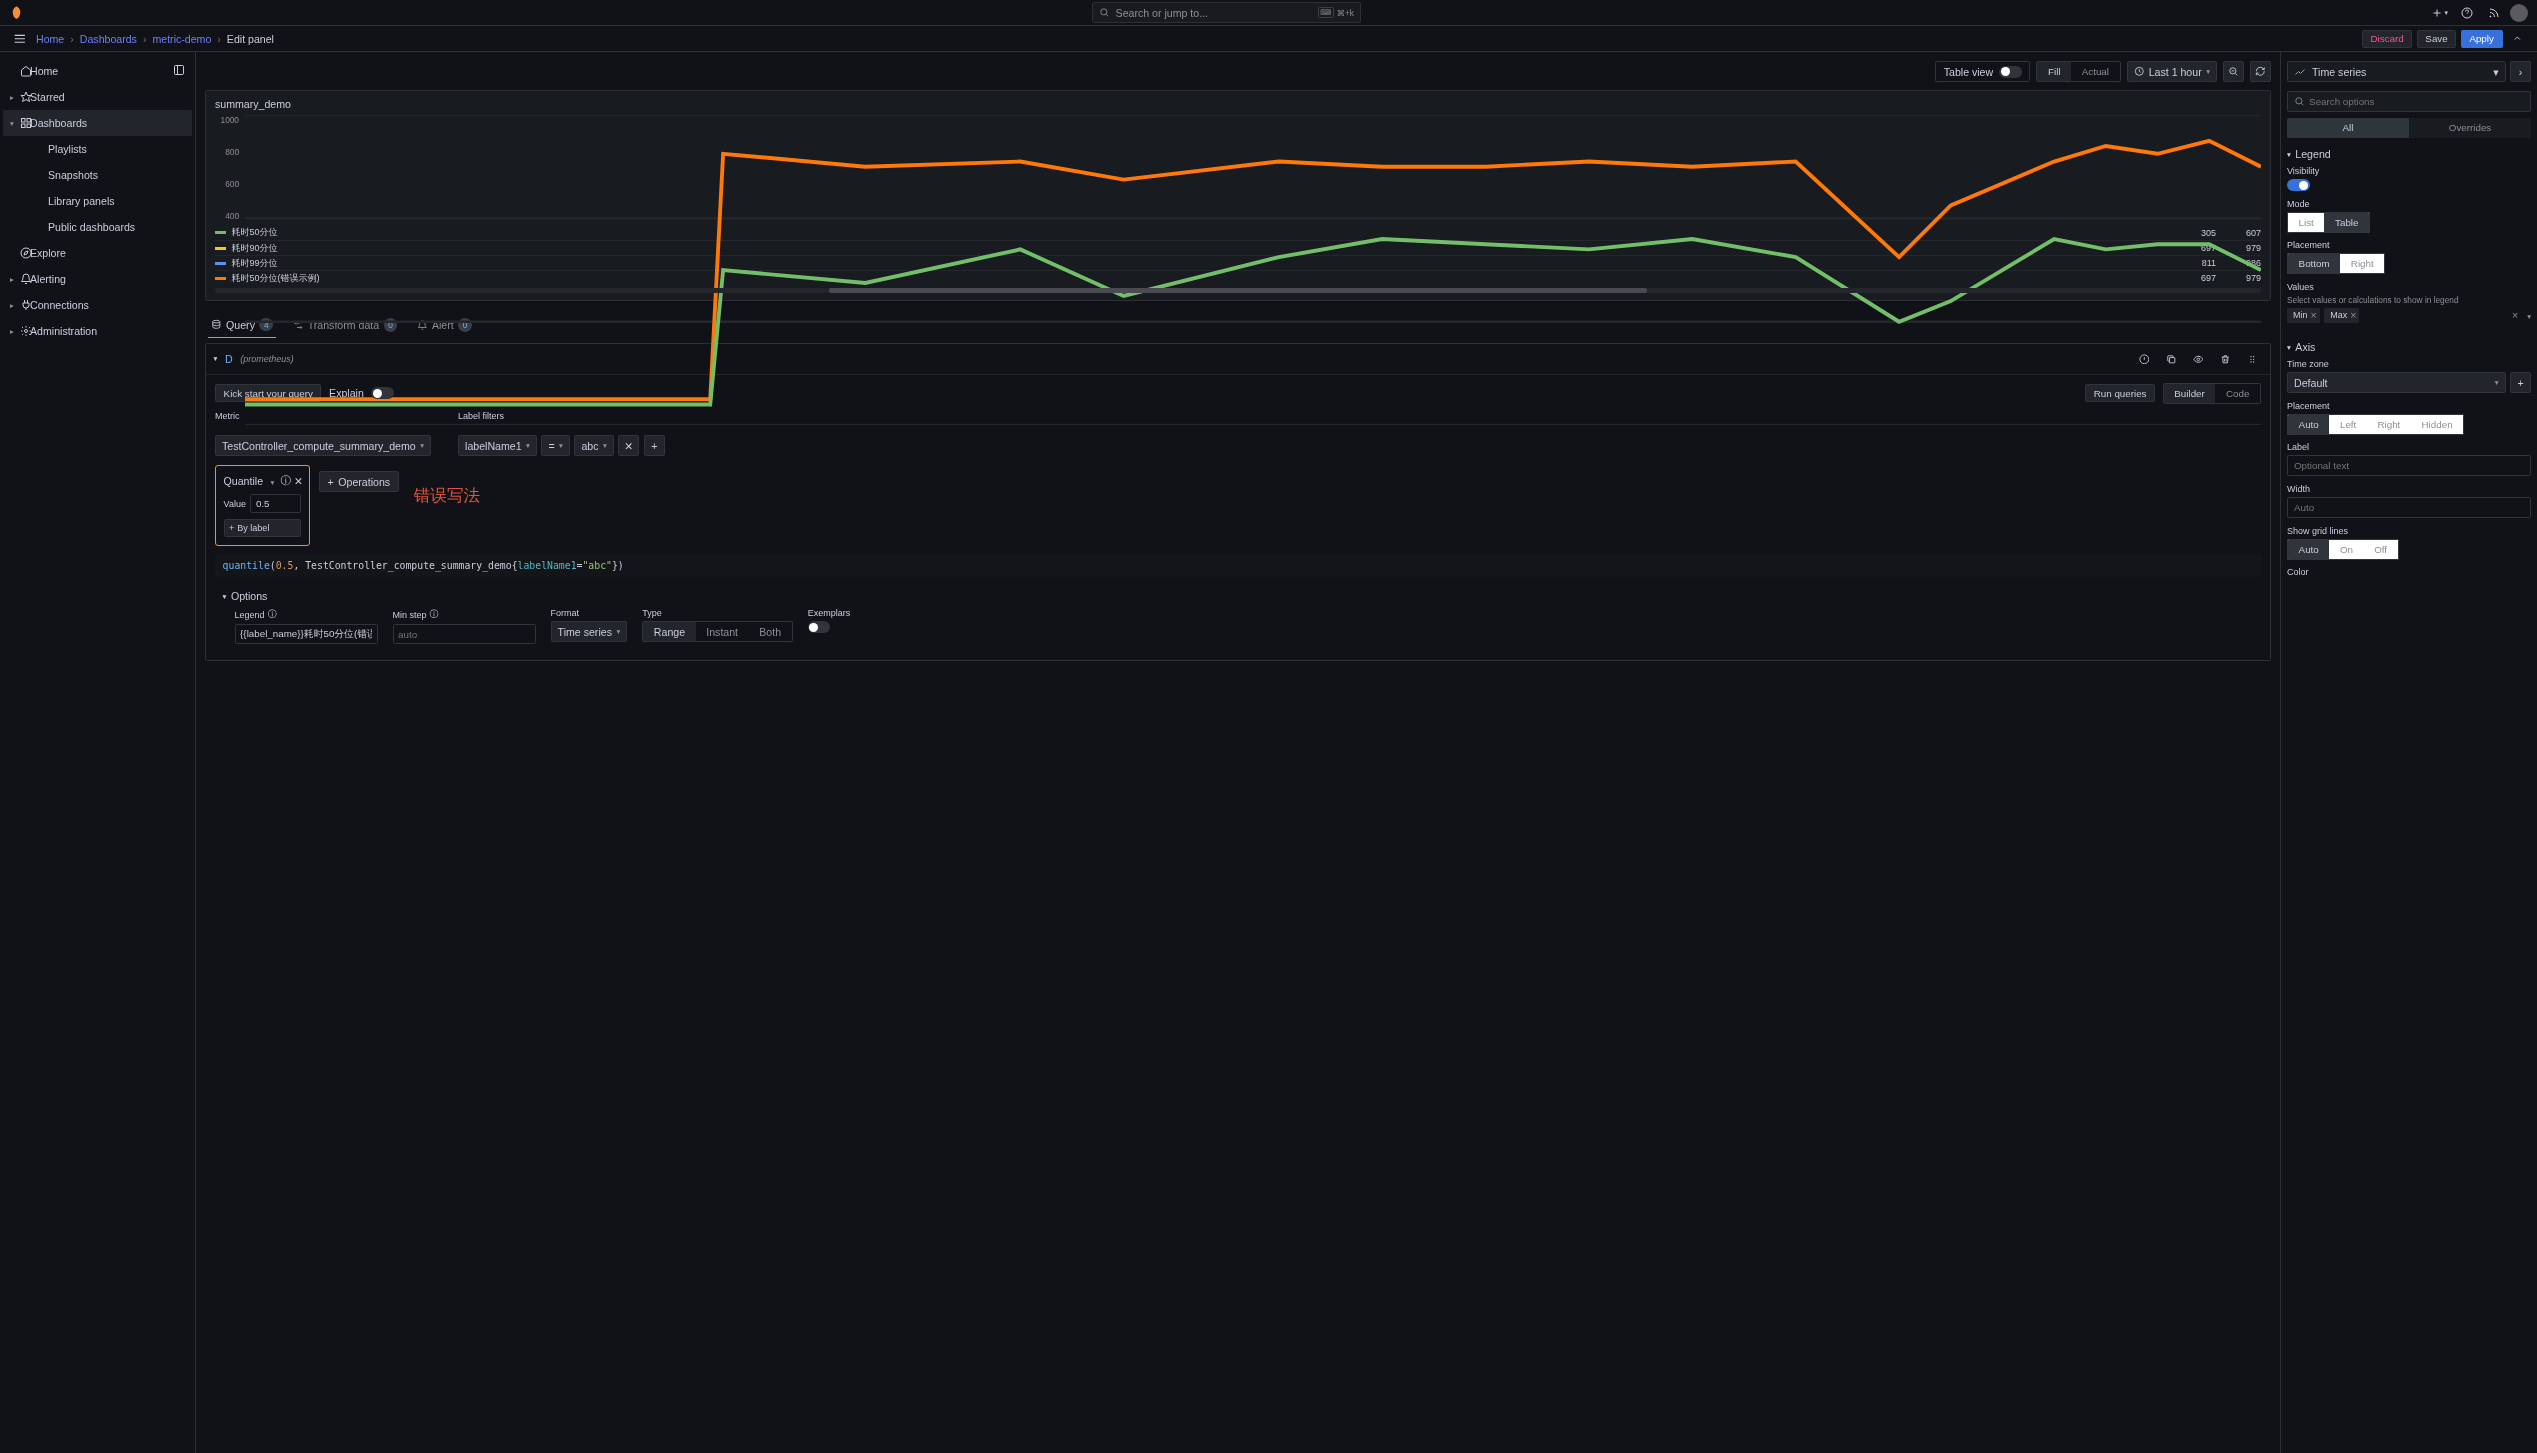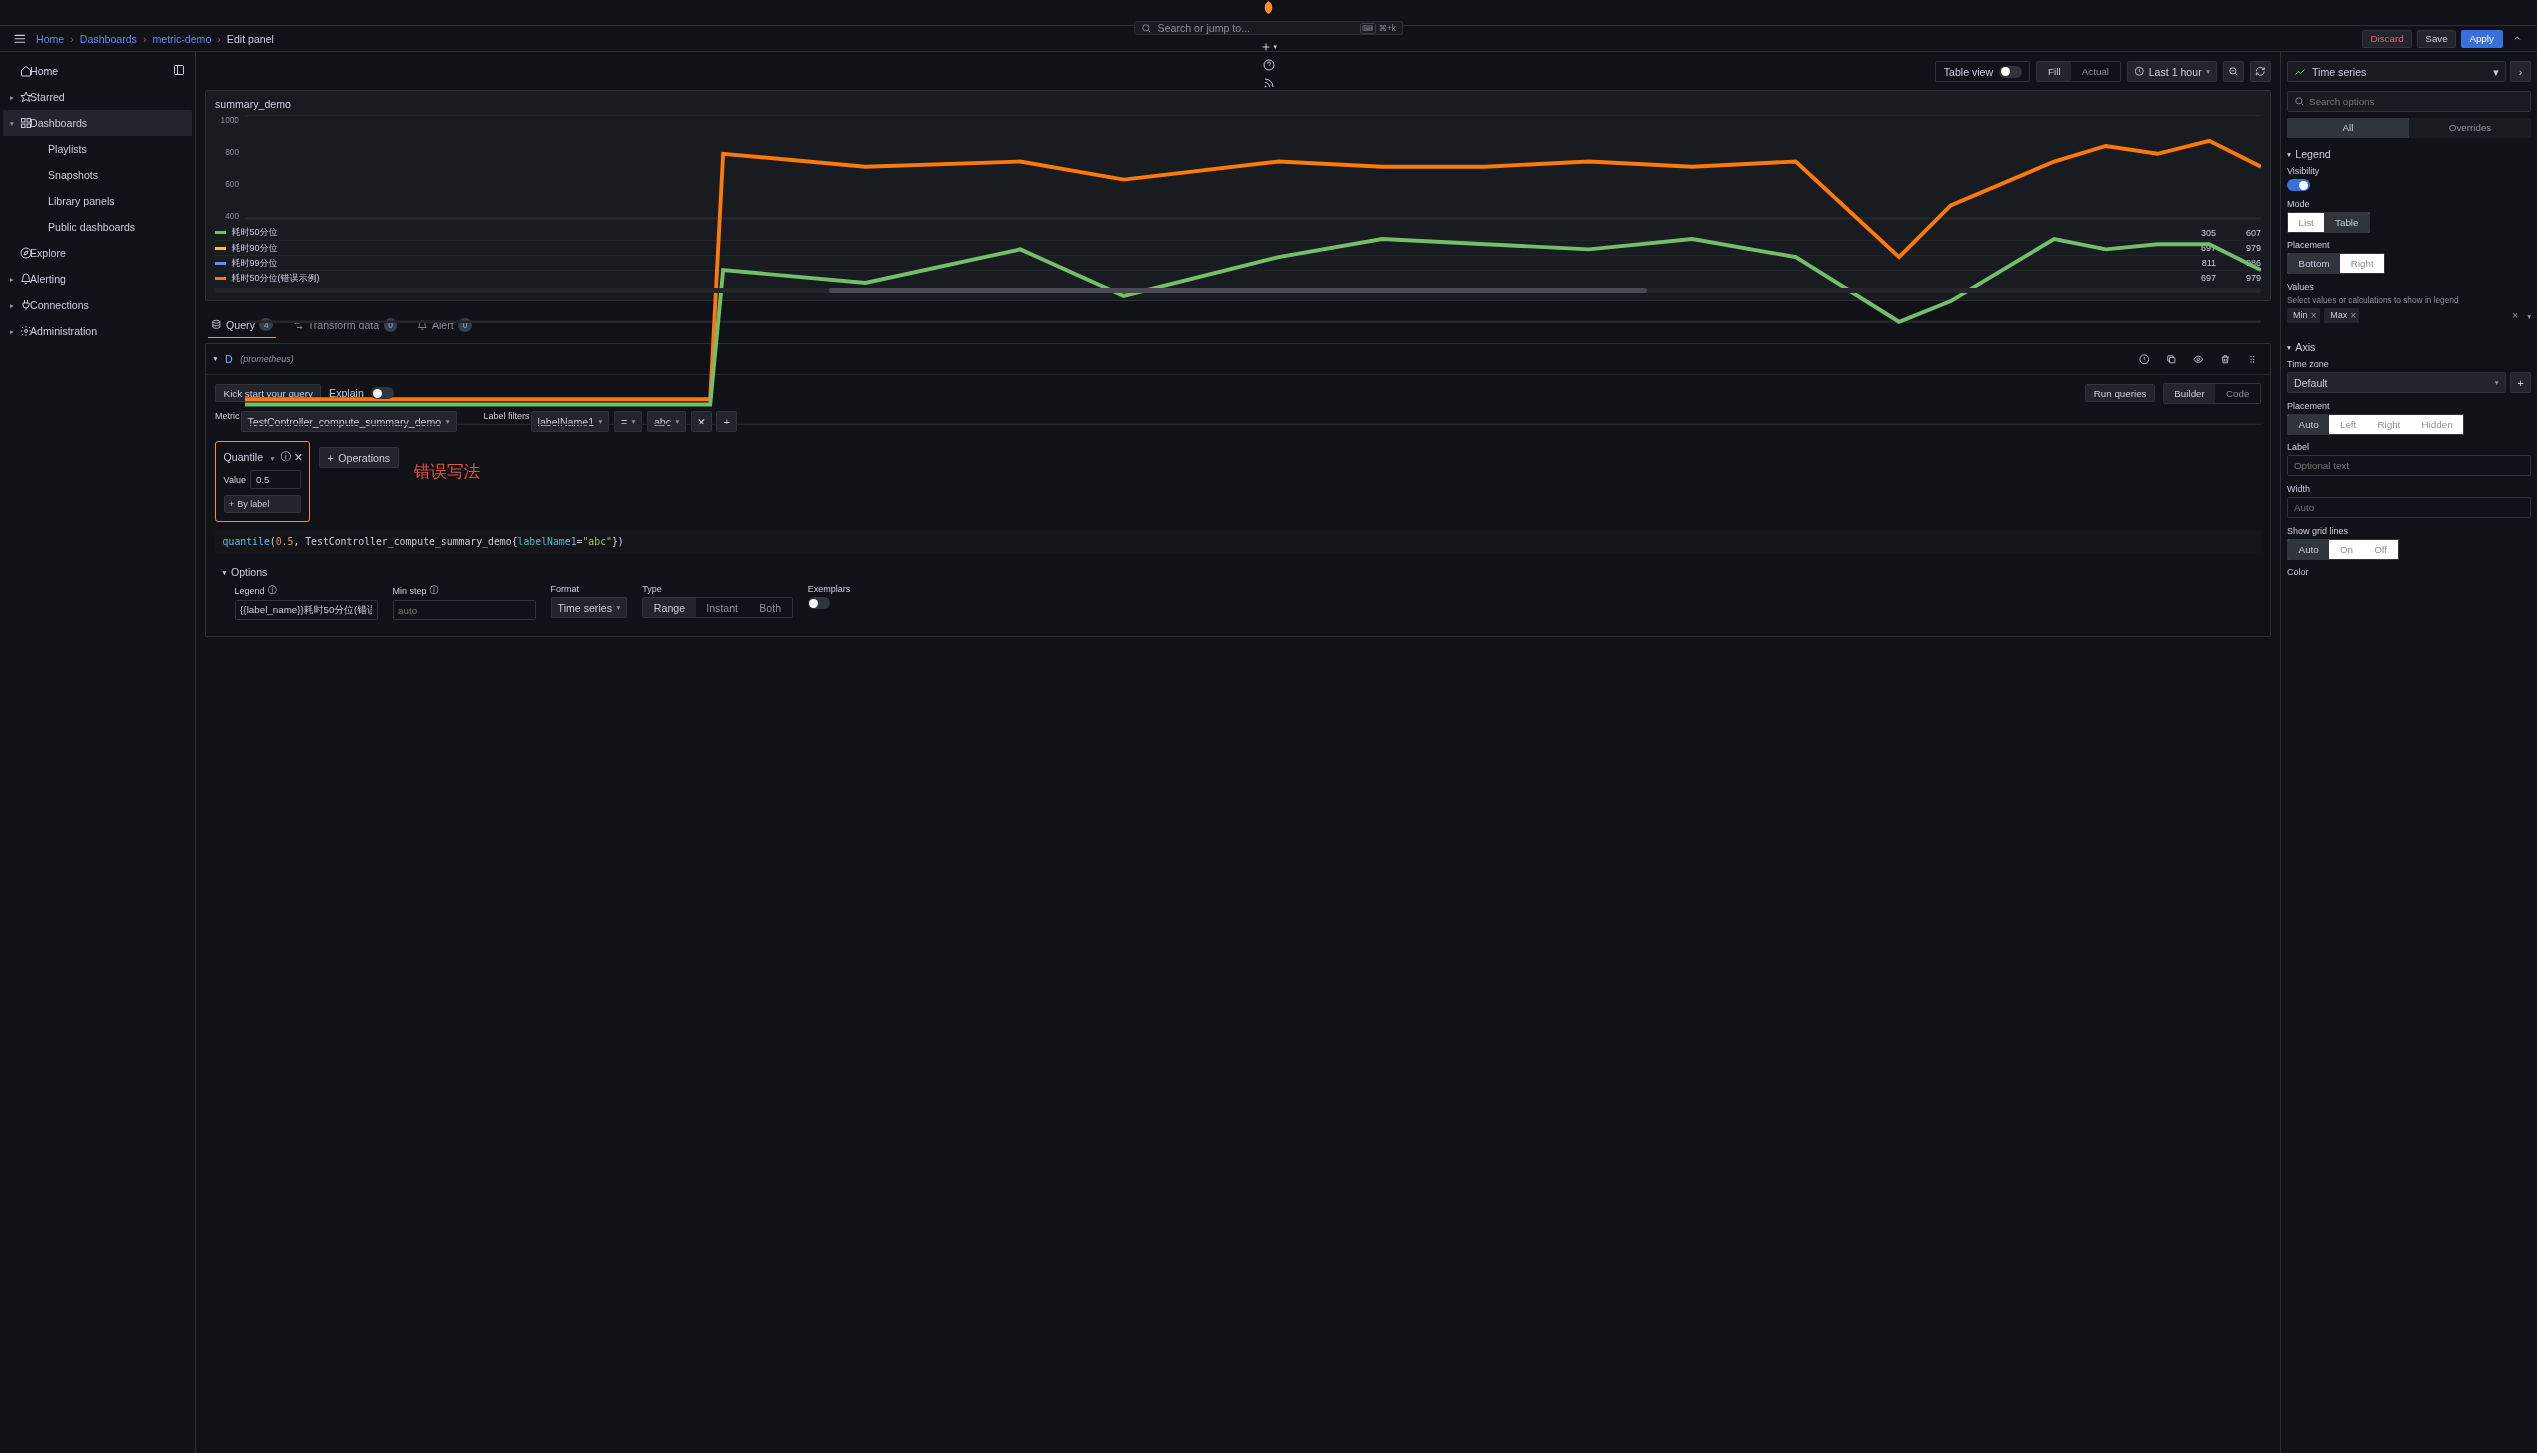--- a/index.html
+++ b/index.html
@@ -1,20 +1,20 @@
 <!DOCTYPE html>
 <html style="font-size:12px"><head>
 <meta charset="utf-8">
 <style>
 * { box-sizing: border-box; margin: 0; padding: 0; }
 body { font-family: -apple-system, BlinkMacSystemFont, "Segoe UI", sans-serif; background: #111217; color: #ccccdc; font-size: 10.6px; overflow: hidden; }
 svg { display: block; }
 
 
-.topbar { height: 26px; background: #111217; display: flex; align-items: center; padding: 0 9px; border-bottom: 0.8px solid #2e2e34; gap: 6px; flex-direction: column; }
+.topbar { height: 26px; background: #111217; display: flex; align-items: center; padding: 0 9px; border-bottom: 0.8px solid #2e2e34; gap: 6px; }
 .logo { width: 15px; height: 15px; }
 .search-wrap { margin: 0 auto; width: 269px; height: 21px; background: #181b1f; border: 0.8px solid #2e2e34; border-radius: 1.5px; display: flex; align-items: center; padding: 0 6px; gap: 6px; color: #8e8e97; cursor: pointer; }
 .search-wrap .kbd { margin-left: auto; font-size: 8.3px; display: flex; align-items: center; gap: 3px; }
 .kbd-icon { border: 0.8px solid #3d3d44; padding: 0 1.5px; border-radius: 1.5px; font-size: 7.6px; }
 .icon-btn { width: 21px; height: 21px; display: flex; align-items: center; justify-content: center; cursor: pointer; color: #ccccdc; }
 .avatar { width: 18px; height: 18px; border-radius: 50%; background: #5a5a5f; }
 
 
 .crumbbar { height: 26px; display: flex; align-items: center; padding: 0 9px; gap: 6px; border-bottom: 0.8px solid #2e2e34; }
 .crumbbar .sep { color: #6e6e76; }
@@ -72,21 +72,21 @@
 .qtab .badge { background: #3a3f47; color: #6bb3ff; border-radius: 7.6px; min-width: 13.6px; height: 13.6px; font-size: 8.3px; display: inline-flex; align-items: center; justify-content: center; padding: 0 3.8px; }
 
 
 .qpanel { background: #111217; border: 0.8px solid #2e2e34; border-radius: 1.5px; margin-top: 4.5px; }
 .qhead { display: flex; align-items: center; padding: 4.5px 7.6px; gap: 7.6px; border-bottom: 0.8px solid #24262b; }
 .qhead .qname { color: #6bb3ff; }
 .qhead .ds { color: #8e8e97; font-style: italic; font-size: 9px; }
 .qhead-actions { margin-left: auto; display: flex; gap: 6px; }
 .qbody { padding: 7.6px 9px; display: flex; flex-direction: column; gap: 7.6px; }
 .row { display: flex; gap: 27px; align-items: flex-start; }
-.col { display: flex; flex-direction: row; gap: 1px; }
+.col { display: flex; flex-direction: column; gap: 14px; }
 .label { font-size: 9px; color: #ccccdc; }
 .chip { display: flex; align-items: center; gap: 4.5px; }
 .sel { background: #22252b; border: 0.8px solid #30343b; height: 21px; padding: 0 6px; display: inline-flex; align-items: center; gap: 4.5px; border-radius: 1.5px; }
 .sel .caret { color: #8e8e97; font-size: 7.6px; }
 .iconbox { width: 21px; height: 21px; display: inline-flex; align-items: center; justify-content: center; background: #22252b; border: 0.8px solid #30343b; border-radius: 1.5px; cursor: pointer; }
 
 .quantile-box { border: 1.5px solid #f38e36; border-radius: 3px; padding: 7.6px; width: 95px; display: flex; flex-direction: column; gap: 6px; margin-top: 1.5px; }
 .qb-head { display: flex; align-items: center; gap: 3px; }
 .input { background: #111217; border: 0.8px solid #30343b; height: 19.6px; padding: 0 4.5px; color: #ccccdc; border-radius: 1.5px; font-size: 9.8px; width: 51px; }
 .input.full { width: 100%; }

